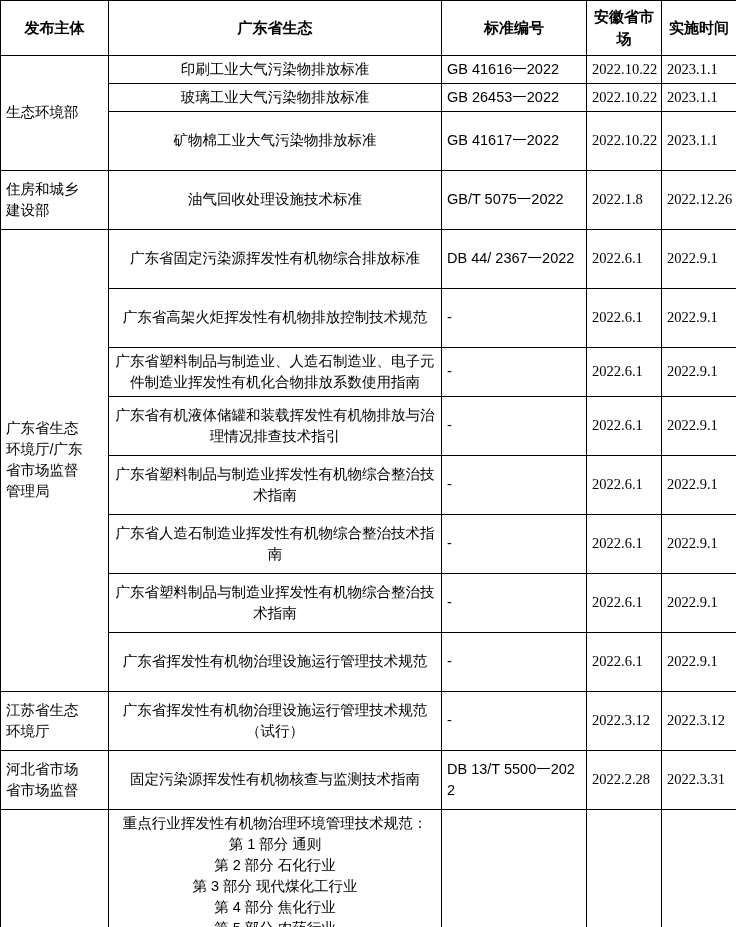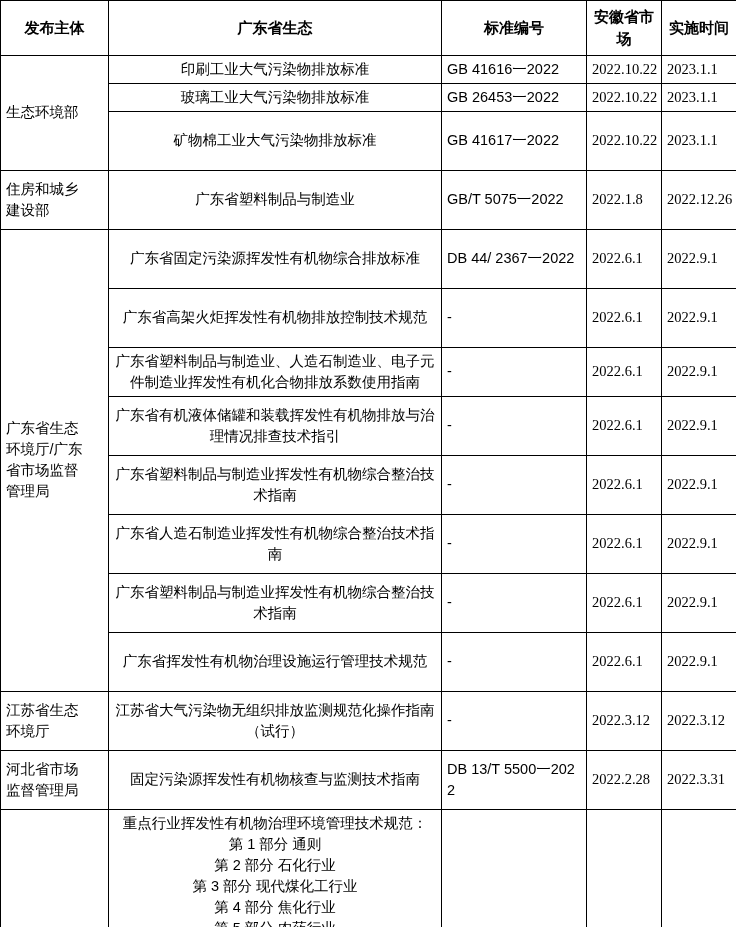--- a/index.html
+++ b/index.html
@@ -104,21 +104,21 @@
     <tr>
       <td class="name tall">矿物棉工业大气污染物排放标准</td>
       <td class="code">GB 41617一2022</td>
       <td class="date">2022.10.22</td>
       <td class="date">2023.1.1</td>
     </tr>
 
     <tr>
       <td class="issuer multiline">住房和城乡
 建设部</td>
-      <td class="name tall">广东省塑料制品与制造业</td>
+      <td class="name tall">油气回收处理设施技术标准</td>
       <td class="code">GB/T 5075一2022</td>
       <td class="date">2022.1.8</td>
       <td class="date">2022.12.26</td>
     </tr>
 
     <tr>
       <td class="issuer multiline" rowspan="8">广东省生态
 环境厅/广东
 省市场监督
 管理局</td>
@@ -166,29 +166,29 @@
     <tr>
       <td class="name tall">广东省挥发性有机物治理设施运行管理技术规范</td>
       <td class="code">-</td>
       <td class="date">2022.6.1</td>
       <td class="date">2022.9.1</td>
     </tr>
 
     <tr>
       <td class="issuer multiline">江苏省生态
 环境厅</td>
-      <td class="name tall">江苏省大气污染物无组织排放监测规范化操作指南（试行）</td>
+      <td class="name tall">广东省挥发性有机物治理设施运行管理技术规范（试行）</td>
       <td class="code">-</td>
       <td class="date">2022.3.12</td>
       <td class="date">2022.3.12</td>
     </tr>
 
     <tr>
       <td class="issuer multiline">河北省市场
-监督管理局</td>
+省市场监督</td>
       <td class="name tall">固定污染源挥发性有机物核查与监测技术指南</td>
       <td class="code multiline">DB 13/T 5500一2022</td>
       <td class="date">2022.2.28</td>
       <td class="date">2022.3.31</td>
     </tr>
 
     <tr>
       <td class="issuer multiline">安徽省市场
 监督管理局</td>
       <td class="name multiline">重点行业挥发性有机物治理环境管理技术规范：

